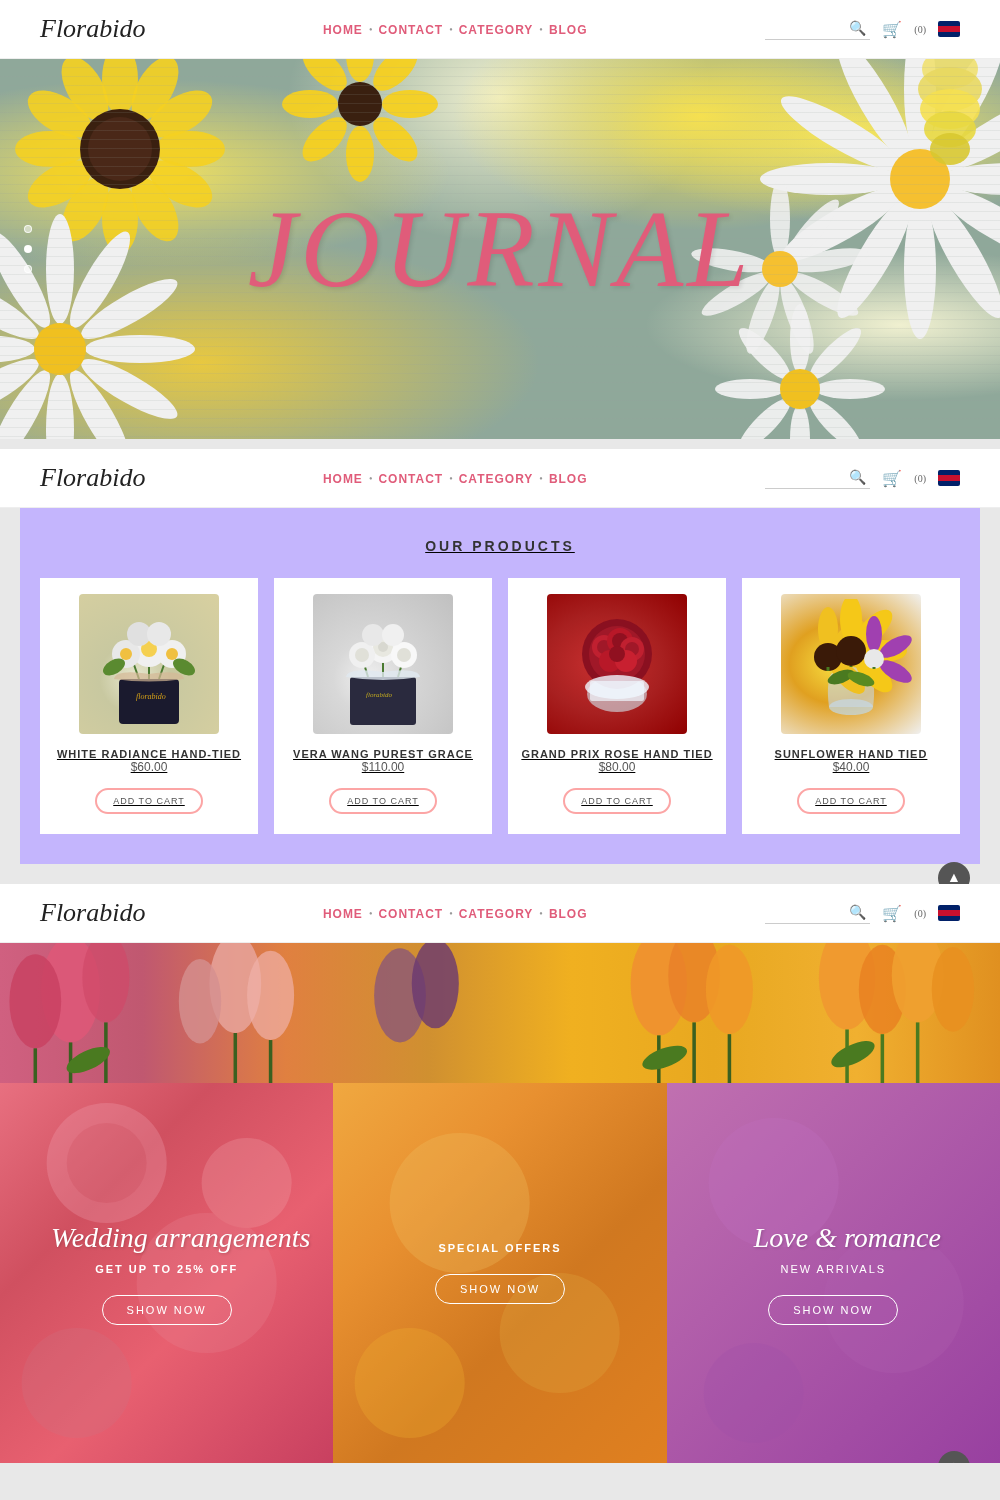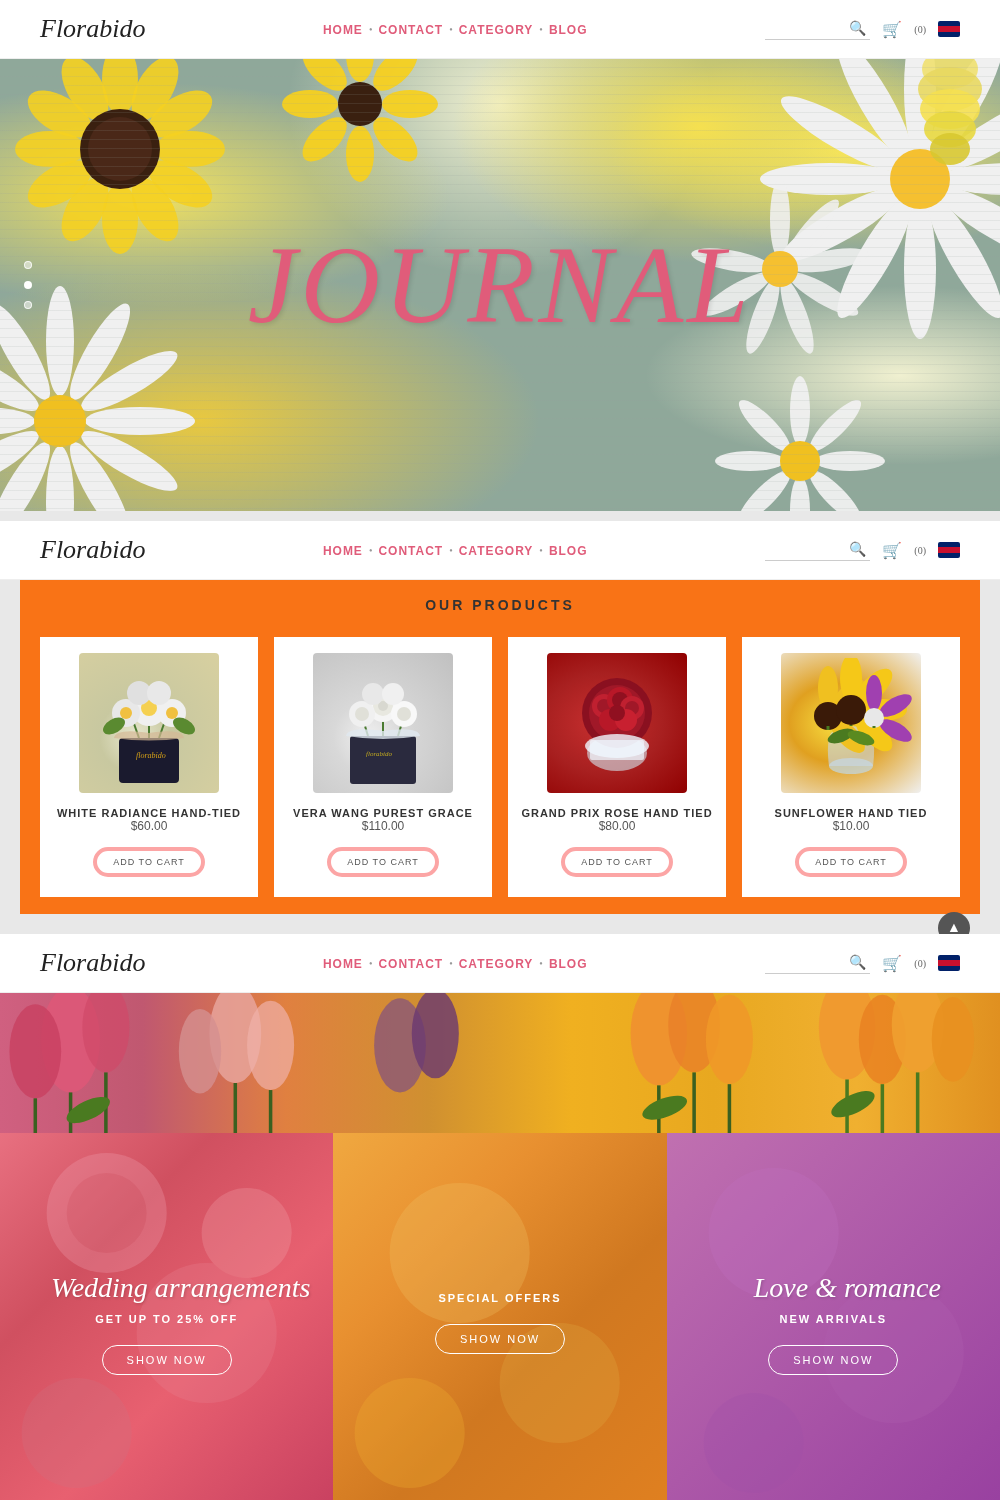--- a/index.html
+++ b/index.html
@@ -65,21 +65,21 @@
     .user-flag {
       width: 22px;
       height: 22px;
       background: linear-gradient(135deg, #1a3a6b 50%, #c8102e 50%);
       border-radius: 2px;
     }
 
     
     .hero-section {
       width: 100%;
-      height: 452px;
+      height: 380px;
       position: relative;
       overflow: hidden;
       background: #b0b8b0;
     }
     .hero-bg {
       width: 100%;
       height: 100%;
       background:
         radial-gradient(ellipse at 20% 80%, #e8c840 0%, transparent 30%),
         radial-gradient(ellipse at 15% 30%, #f0e060 0%, transparent 25%),
@@ -134,23 +134,24 @@
       background: rgba(255,255,255,0.5);
       border: 1px solid rgba(255,255,255,0.8);
     }
     .hero-dot.active {
       background: white;
     }
 
     
     .flower-svg { overflow: visible; }
     .section-inner {
-      background: #f97316;
+      background: #c4b5fd;
       margin: 0 20px;
-      padding: 17px 20px;
+      padding: 30px 20px;
+      text-decoration: underline;
     }
     .section-title {
       text-align: center;
       font-family: Arial, sans-serif;
       font-size: 14px;
       letter-spacing: 3px;
       color: #333;
       margin-bottom: 24px;
       font-weight: 600;
     }
@@ -187,21 +188,21 @@
       color: #333;
       text-transform: uppercase;
     }
     .product-price {
       font-family: Arial, sans-serif;
       font-size: 12px;
       color: #555;
       margin-bottom: 14px;
     }
     .add-to-cart-btn {
-      border: 4px solid #fca5a5;
+      border: 2px solid #fca5a5;
       background: transparent;
       padding: 6px 16px;
       font-size: 9px;
       letter-spacing: 1px;
       font-family: Arial, sans-serif;
       color: #555;
       cursor: pointer;
       border-radius: 20px;
       text-transform: uppercase;
       text-align: center;
@@ -575,21 +576,21 @@
 
             <line x1="42" y1="72" x2="42" y2="68" stroke="#4a7a20" stroke-width="3"></line>
             <line x1="65" y1="67" x2="65" y2="68" stroke="#4a7a20" stroke-width="3"></line>
             <line x1="88" y1="70" x2="88" y2="68" stroke="#4a7a20" stroke-width="3"></line>
 
             <ellipse cx="55" cy="78" rx="14" ry="6" fill="#4a7a20" transform="rotate(-20 55 78)"></ellipse>
             <ellipse cx="75" cy="80" rx="14" ry="6" fill="#5a8a20" transform="rotate(20 75 80)"></ellipse>
           </svg>
         </div>
         <div class="product-name">SUNFLOWER HAND TIED</div>
-        <div class="product-price">$10.00</div>
+        <div class="product-price">$40.00</div>
         <button class="add-to-cart-btn">ADD TO CART</button>
       </div>
 
     </div>
   </div>
   <div style="position:relative;height:0;">
     <div class="scroll-top-btn" style="position:absolute;right:30px;bottom:-30px;">▲</div>
   </div>
 </div>
 
@@ -697,21 +698,21 @@
     <div class="promo-banner promo-banner-3">
       <div style="position:absolute;top:0;left:0;width:100%;height:100%;opacity:0.3;">
         <svg width="100%" height="100%" viewBox="0 0 280 380">
           <circle cx="80" cy="100" r="65" fill="#c070c0"></circle>
           <circle cx="200" cy="220" r="70" fill="#b060b0"></circle>
           <circle cx="60" cy="310" r="50" fill="#a050a8"></circle>
         </svg>
       </div>
       <div style="position:relative;z-index:2;text-align:center;">
         <div class="promo-title">Love &amp; romance</div>
-        <div class="promo-subtitle" style="font-size:11px;letter-spacing:2px;color:white;text-align:center;margin-bottom:20px;font-weight:700;font-family:Arial,sans-serif;">NEW ARRIVALS</div>
+        <div class="promo-subtitle" style="font-size:11px;letter-spacing:2px;color:white;text-align:center;margin-bottom:20px;font-weight:400;font-family:Arial,sans-serif;">NEW ARRIVALS</div>
         <button class="promo-btn">SHOW NOW</button>
       </div>
     </div>
 
   </div>
 
   <div style="position:relative;height:0;">
     <div class="scroll-top-btn" style="position:absolute;right:30px;bottom:-20px;">▲</div>
   </div>
 

